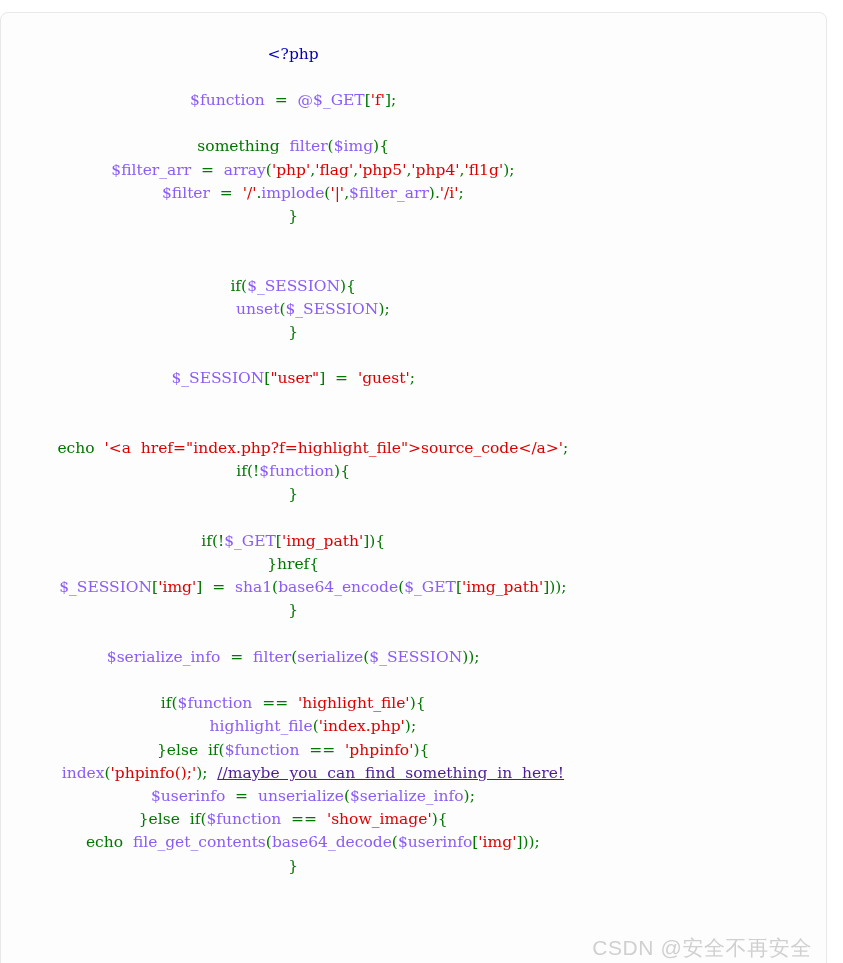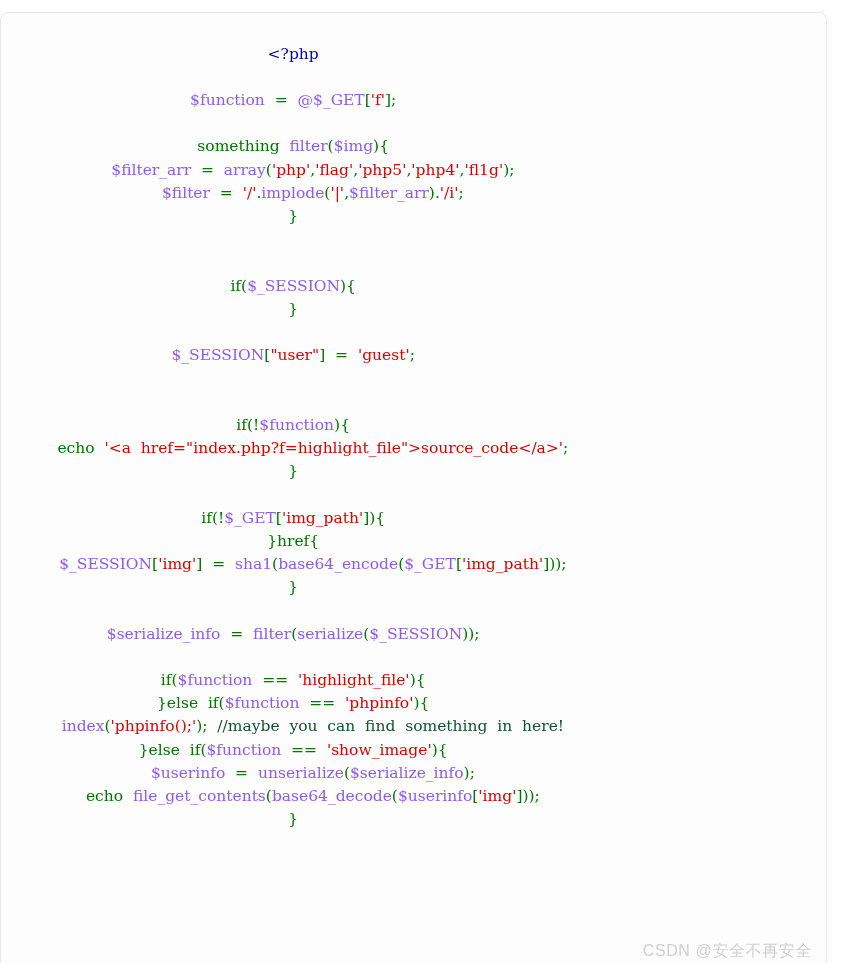--- a/index.html
+++ b/index.html
@@ -44,29 +44,29 @@
 
   .code-body .ln {
     display: block;
     min-height: 23.2px;
   }
 
   
   .t-default  { color: #8b5cf6; }   
   .t-keyword  { color: #007700; }   
   .t-string   { color: #dd0000; }   
-  .t-comment  { color: #14532d; }   
+  .t-comment  { color: #4c1d95; text-decoration: underline; }   
   .t-php      { color: #0000bb; }   
 
   .watermark {
     position: absolute;
     right: 14px;
     bottom: 12px;
     font-family: "Liberation Sans", sans-serif;
-    font-size: 16px;
+    font-size: 21px;
     color: #d0d0d0;
     letter-spacing: 0.6px;
     white-space: nowrap;
     user-select: none;
     margin-left: 32px;
   }
 </style>
 </head>
 <body>
 
@@ -75,38 +75,40 @@
 </span><span class="ln">
 </span><span class="ln"><span class="t-default">$function</span><span class="t-keyword">  =  </span><span class="t-default">@$_GET</span><span class="t-keyword">[</span><span class="t-string">'f'</span><span class="t-keyword">];</span>
 </span><span class="ln">
 </span><span class="ln"><span class="t-keyword">something </span><span class="t-default"> filter</span><span class="t-keyword">(</span><span class="t-default">$img</span><span class="t-keyword">){</span>
 </span><span class="ln"><span class="t-keyword">        </span><span class="t-default">$filter_arr</span><span class="t-keyword">  =  </span><span class="t-default">array</span><span class="t-keyword">(</span><span class="t-string">'php'</span><span class="t-keyword">,</span><span class="t-string">'flag'</span><span class="t-keyword">,</span><span class="t-string">'php5'</span><span class="t-keyword">,</span><span class="t-string">'php4'</span><span class="t-keyword">,</span><span class="t-string">'fl1g'</span><span class="t-keyword">);</span>
 </span><span class="ln"><span class="t-keyword">        </span><span class="t-default">$filter</span><span class="t-keyword">  =  </span><span class="t-string">'/'</span><span class="t-keyword">.</span><span class="t-default">implode</span><span class="t-keyword">(</span><span class="t-string">'|'</span><span class="t-keyword">,</span><span class="t-default">$filter_arr</span><span class="t-keyword">).</span><span class="t-string">'/i'</span><span class="t-keyword">;</span>
 </span><span class="ln"><span class="t-keyword">}</span>
 </span><span class="ln">
 </span><span class="ln">
 </span><span class="ln"><span class="t-keyword">if</span><span class="t-keyword">(</span><span class="t-default">$_SESSION</span><span class="t-keyword">){</span>
+</span><span class="ln"><span class="t-keyword">        </span><span class="t-default">unset</span><span class="t-keyword">(</span><span class="t-default">$_SESSION</span><span class="t-keyword">);</span>
 </span><span class="ln"><span class="t-keyword">}</span>
 </span><span class="ln">
 </span><span class="ln"><span class="t-default">$_SESSION</span><span class="t-keyword">[</span><span class="t-string">"user"</span><span class="t-keyword">]  =  </span><span class="t-string">'guest'</span><span class="t-keyword">;</span>
 </span><span class="ln">
 </span><span class="ln">
+</span><span class="ln"><span class="t-keyword">        echo  </span><span class="t-string">'&lt;a  href="index.php?f=highlight_file"&gt;source_code&lt;/a&gt;'</span><span class="t-keyword">;</span>
 </span><span class="ln"><span class="t-keyword">if</span><span class="t-keyword">(!</span><span class="t-default">$function</span><span class="t-keyword">){</span>
-</span><span class="ln"><span class="t-keyword">        echo  </span><span class="t-string">'&lt;a  href="index.php?f=highlight_file"&gt;source_code&lt;/a&gt;'</span><span class="t-keyword">;</span>
 </span><span class="ln"><span class="t-keyword">}</span>
 </span><span class="ln">
 </span><span class="ln"><span class="t-keyword">if</span><span class="t-keyword">(!</span><span class="t-default">$_GET</span><span class="t-keyword">[</span><span class="t-string">'img_path'</span><span class="t-keyword">]){</span>
 </span><span class="ln"><span class="t-keyword">}href{</span>
 </span><span class="ln"><span class="t-keyword">        </span><span class="t-default">$_SESSION</span><span class="t-keyword">[</span><span class="t-string">'img'</span><span class="t-keyword">]  =  </span><span class="t-default">sha1</span><span class="t-keyword">(</span><span class="t-default">base64_encode</span><span class="t-keyword">(</span><span class="t-default">$_GET</span><span class="t-keyword">[</span><span class="t-string">'img_path'</span><span class="t-keyword">]));</span>
 </span><span class="ln"><span class="t-keyword">}</span>
 </span><span class="ln">
 </span><span class="ln"><span class="t-default">$serialize_info</span><span class="t-keyword">  =  </span><span class="t-default">filter</span><span class="t-keyword">(</span><span class="t-default">serialize</span><span class="t-keyword">(</span><span class="t-default">$_SESSION</span><span class="t-keyword">));</span>
 </span><span class="ln">
 </span><span class="ln"><span class="t-keyword">if</span><span class="t-keyword">(</span><span class="t-default">$function</span><span class="t-keyword">  ==  </span><span class="t-string">'highlight_file'</span><span class="t-keyword">){</span>
+</span><span class="ln"><span class="t-keyword">        </span><span class="t-default">highlight_file</span><span class="t-keyword">(</span><span class="t-string">'index.php'</span><span class="t-keyword">);</span>
 </span><span class="ln"><span class="t-keyword">}else  if</span><span class="t-keyword">(</span><span class="t-default">$function</span><span class="t-keyword">  ==  </span><span class="t-string">'phpinfo'</span><span class="t-keyword">){</span>
 </span><span class="ln"><span class="t-keyword">        </span><span class="t-default">index</span><span class="t-keyword">(</span><span class="t-string">'phpinfo();'</span><span class="t-keyword">);  </span><span class="t-comment">//maybe  you  can  find  something  in  here!</span>
+</span><span class="ln"><span class="t-keyword">        </span><span class="t-default">$userinfo</span><span class="t-keyword">  =  </span><span class="t-default">unserialize</span><span class="t-keyword">(</span><span class="t-default">$serialize_info</span><span class="t-keyword">);</span>
 </span><span class="ln"><span class="t-keyword">}else  if</span><span class="t-keyword">(</span><span class="t-default">$function</span><span class="t-keyword">  ==  </span><span class="t-string">'show_image'</span><span class="t-keyword">){</span>
-</span><span class="ln"><span class="t-keyword">        </span><span class="t-default">$userinfo</span><span class="t-keyword">  =  </span><span class="t-default">unserialize</span><span class="t-keyword">(</span><span class="t-default">$serialize_info</span><span class="t-keyword">);</span>
 </span><span class="ln"><span class="t-keyword">        echo  </span><span class="t-default">file_get_contents</span><span class="t-keyword">(</span><span class="t-default">base64_decode</span><span class="t-keyword">(</span><span class="t-default">$userinfo</span><span class="t-keyword">[</span><span class="t-string">'img'</span><span class="t-keyword">]));</span>
 </span><span class="ln"><span class="t-keyword">}</span>
 </span></pre>
   <div class="watermark">CSDN @安全不再安全</div>
 </div>
 
 </body></html>

